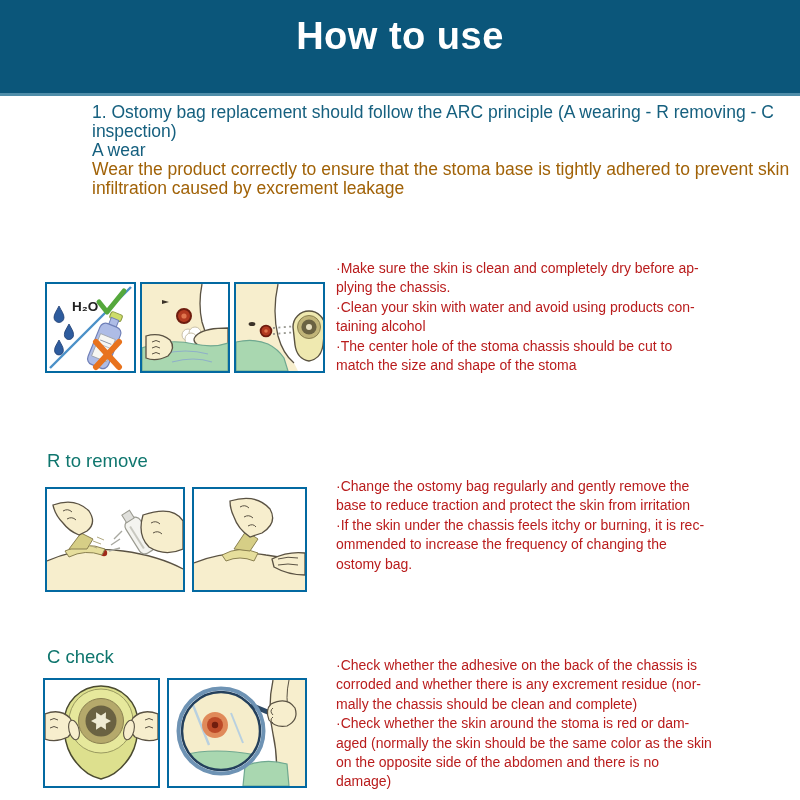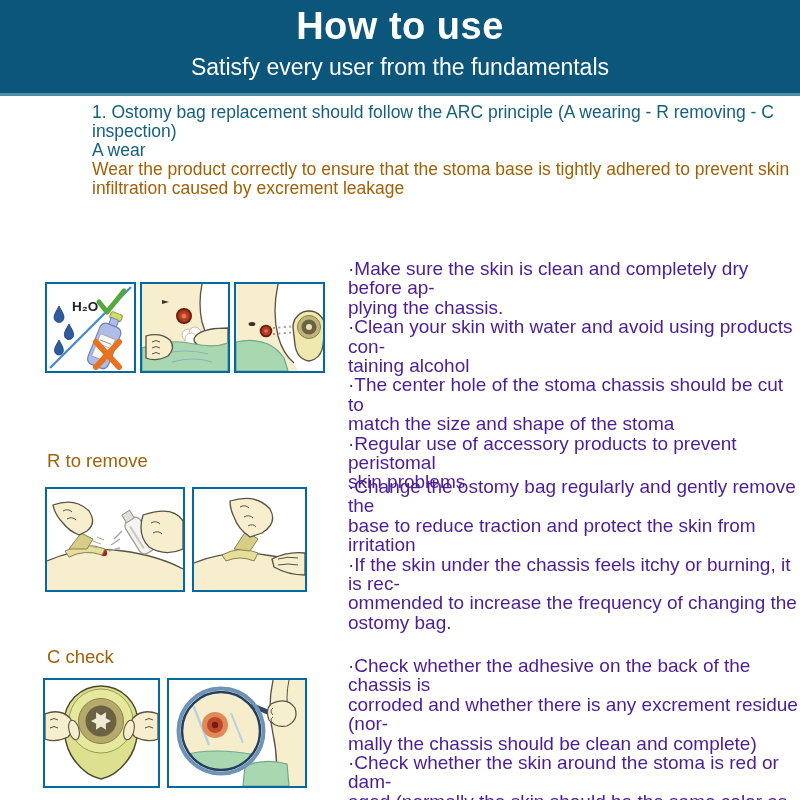--- a/index.html
+++ b/index.html
@@ -6,58 +6,57 @@
   .page {
     position:relative; width:800px; height:800px; background:#ffffff;
     font-family:"Liberation Sans", sans-serif; overflow:hidden;
   }
   
   .header {
     position:absolute; top:0; left:0; width:800px; height:93px;
     background:#0B567A; border-bottom:3px solid #4F8DA9;
     text-align:center; color:#ffffff;
   }
-  .header-title { margin:0; padding-top:5px; font-size:38px; font-weight:bold; letter-spacing:0.5px; }
+  .header-title { margin:0; padding-top:15px; font-size:38px; font-weight:bold; letter-spacing:0.5px; }
   .header-subtitle { margin:0; padding-top:6px; font-size:23px; font-weight:normal; }
 
   .teal { color:#16607F; }
   .blk  { color:#a16207; }
   .pre  { white-space:pre-line; }
 
   .intro { position:absolute; left:45px; top:103px; width:715px; font-size:17.5px; line-height:19px;margin-left:47px; }
   .intro p { margin:0; }
 
-  .bullets { position:absolute; left:348px; width:452px; font-size:19px; line-height:19.4px; color:#4c1d95; }
+  .bullets { position:absolute; left:336px; width:452px; font-size:14px; line-height:19.4px; color:#b91c1c; }
   .bullets p { margin:0; }
   .bullets-a { top:259px; }
   .bullets-r { top:477px; }
   .bullets-c { top:656px; }
 
-  .sec-heading { position:absolute; left:47px; margin:0; font-size:18.5px; font-weight:normal; color:#a16207; }
+  .sec-heading { position:absolute; left:47px; margin:0; font-size:18.5px; font-weight:normal; color:#0f766e; }
   .heading-r { top:450px; }
   .heading-c { top:646px; }
 
   .panel-row { position:absolute; display:flex; }
   .panels-a { left:45px; top:282px; gap:4px; }
   .panels-r { left:45px; top:487px; gap:7px; }
   .panels-c { left:43px; top:678px; gap:7px; }
   .panel { box-sizing:border-box; border:2px solid #0369a1; background:#ffffff; }
   .panel svg { display:block; width:100%; height:100%; }
 
   .caption-r { position:absolute; left:45px; top:598px; width:345px; margin:0;
                font-size:17.5px; line-height:21.5px; color:#141414; }
 </style>
 </head>
 <body>
 
 <div class="page">
 
   <div class="header">
     <h1 class="header-title">How to use</h1>
-    <p class="header-subtitle">Satisfy every user from the fundamentals</p>
   </div>
 
   <div class="intro">
     <p class="teal pre">1. Ostomy bag replacement should follow the ARC principle (A wearing - R removing - C
 inspection)</p>
     <p class="teal">A wear</p>
     <p class="blk pre">Wear the product correctly to ensure that the stoma base is tightly adhered to prevent skin
 infiltration caused by excrement leakage</p>
   </div>
 
@@ -130,22 +129,20 @@
     </div>
   </div>
 
   <div class="bullets bullets-a">
     <p class="pre">·Make sure the skin is clean and completely dry before ap-
 plying the chassis.</p>
     <p class="pre">·Clean your skin with water and avoid using products con-
 taining alcohol</p>
     <p class="pre">·The center hole of the stoma chassis should be cut to
 match the size and shape of the stoma</p>
-    <p class="pre">·Regular use of accessory products to prevent peristomal
-skin problems</p>
   </div>
 
   <h2 class="sec-heading heading-r">R to remove</h2>
 
   <div class="panel-row panels-r">
     <div class="panel" style="width:140px;height:105px;">
       <svg viewBox="0 0 136 101" preserveAspectRatio="none">
         <rect width="136" height="101" fill="#FFFFFF"></rect>
         <path d="M0,72 Q36,56 76,62 Q112,67 136,80 L136,101 L0,101 Z" fill="#F7EECD"></path>
         <path d="M0,72 Q36,56 76,62 Q112,67 136,80" fill="none" stroke="#5A5243" stroke-width="1.3"></path>

